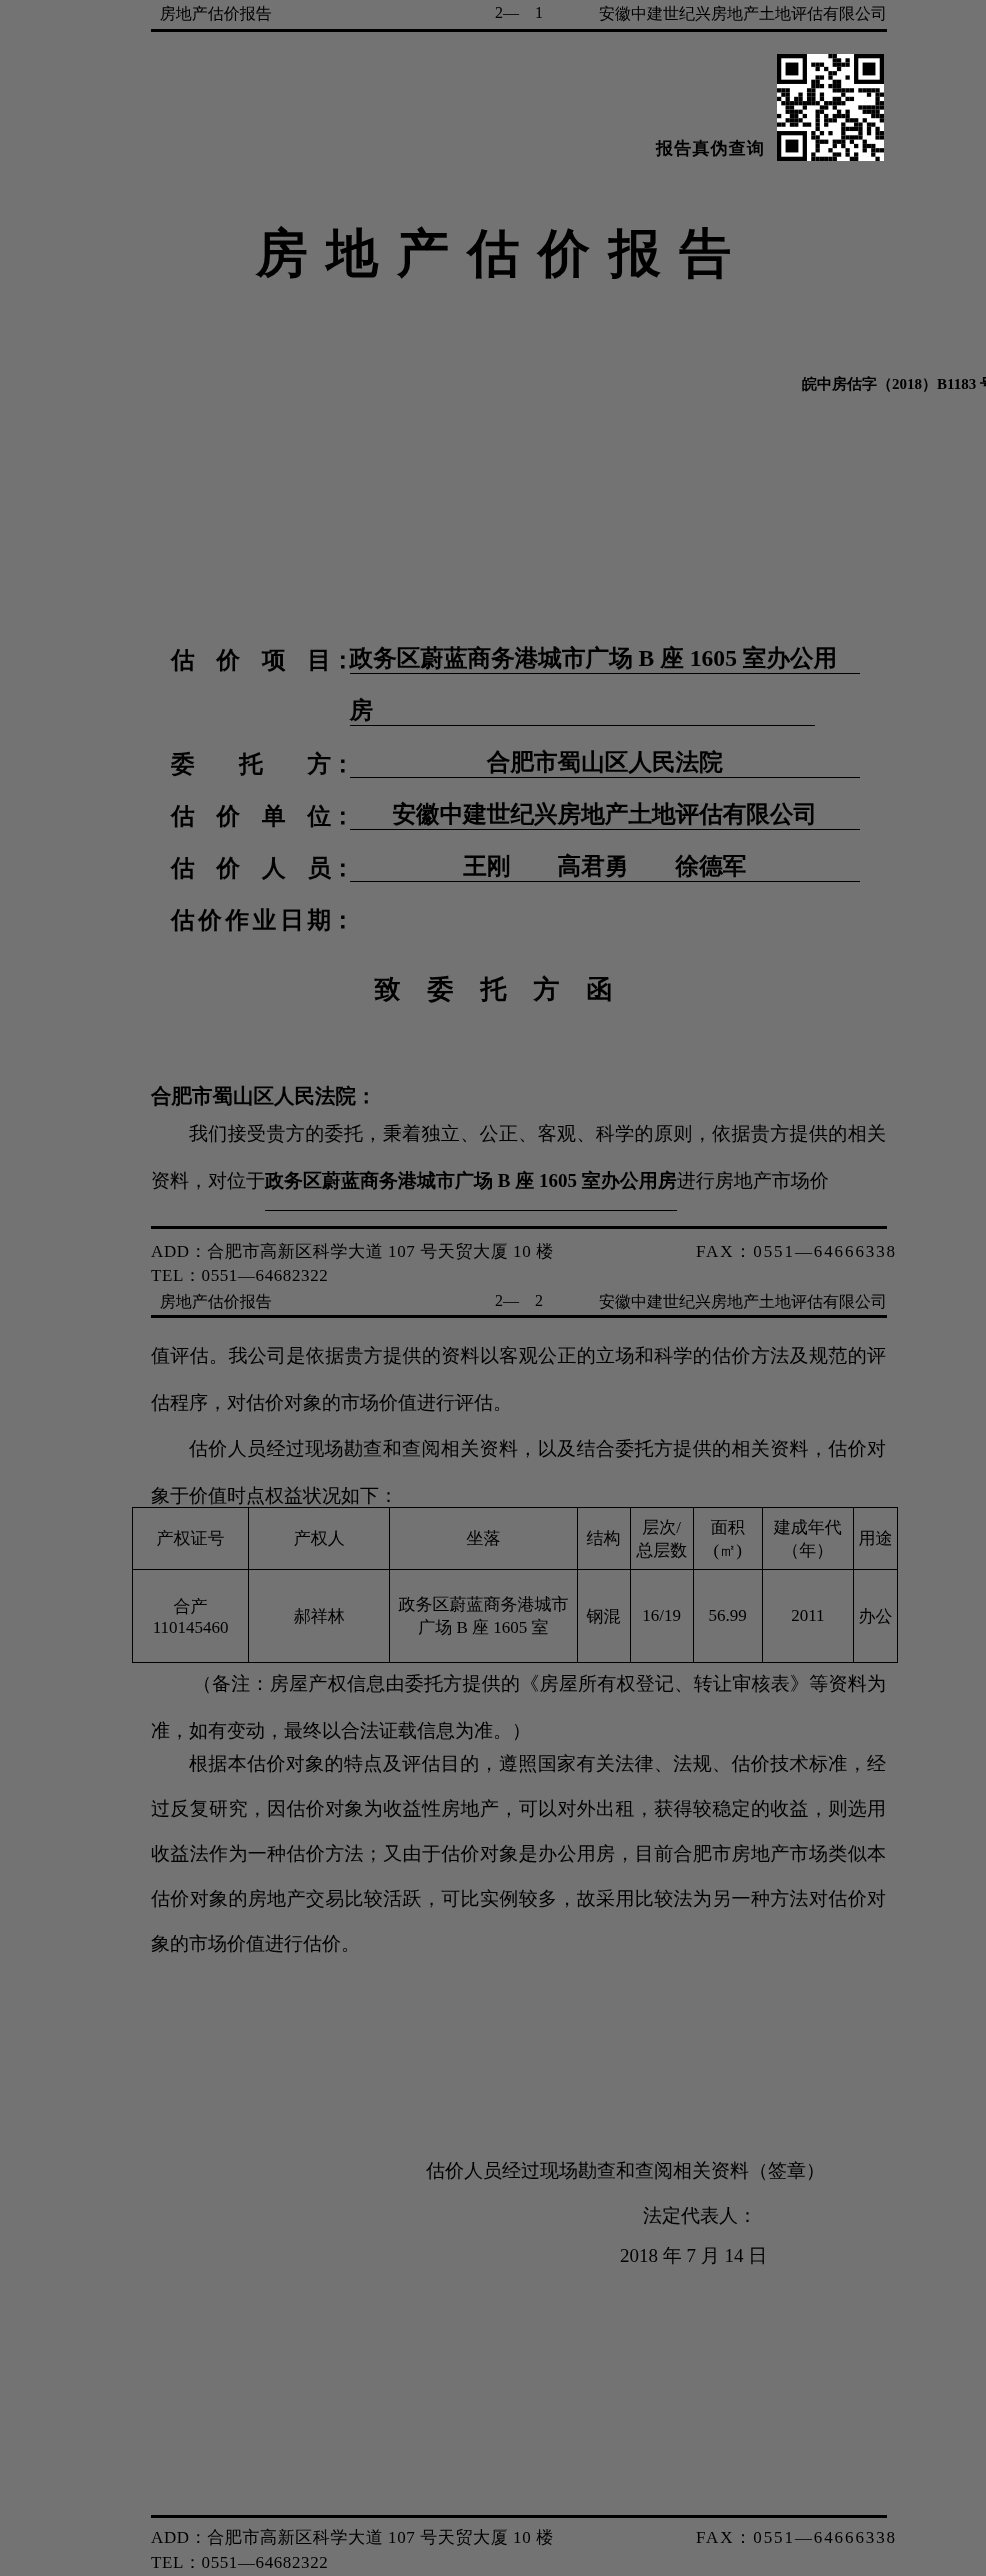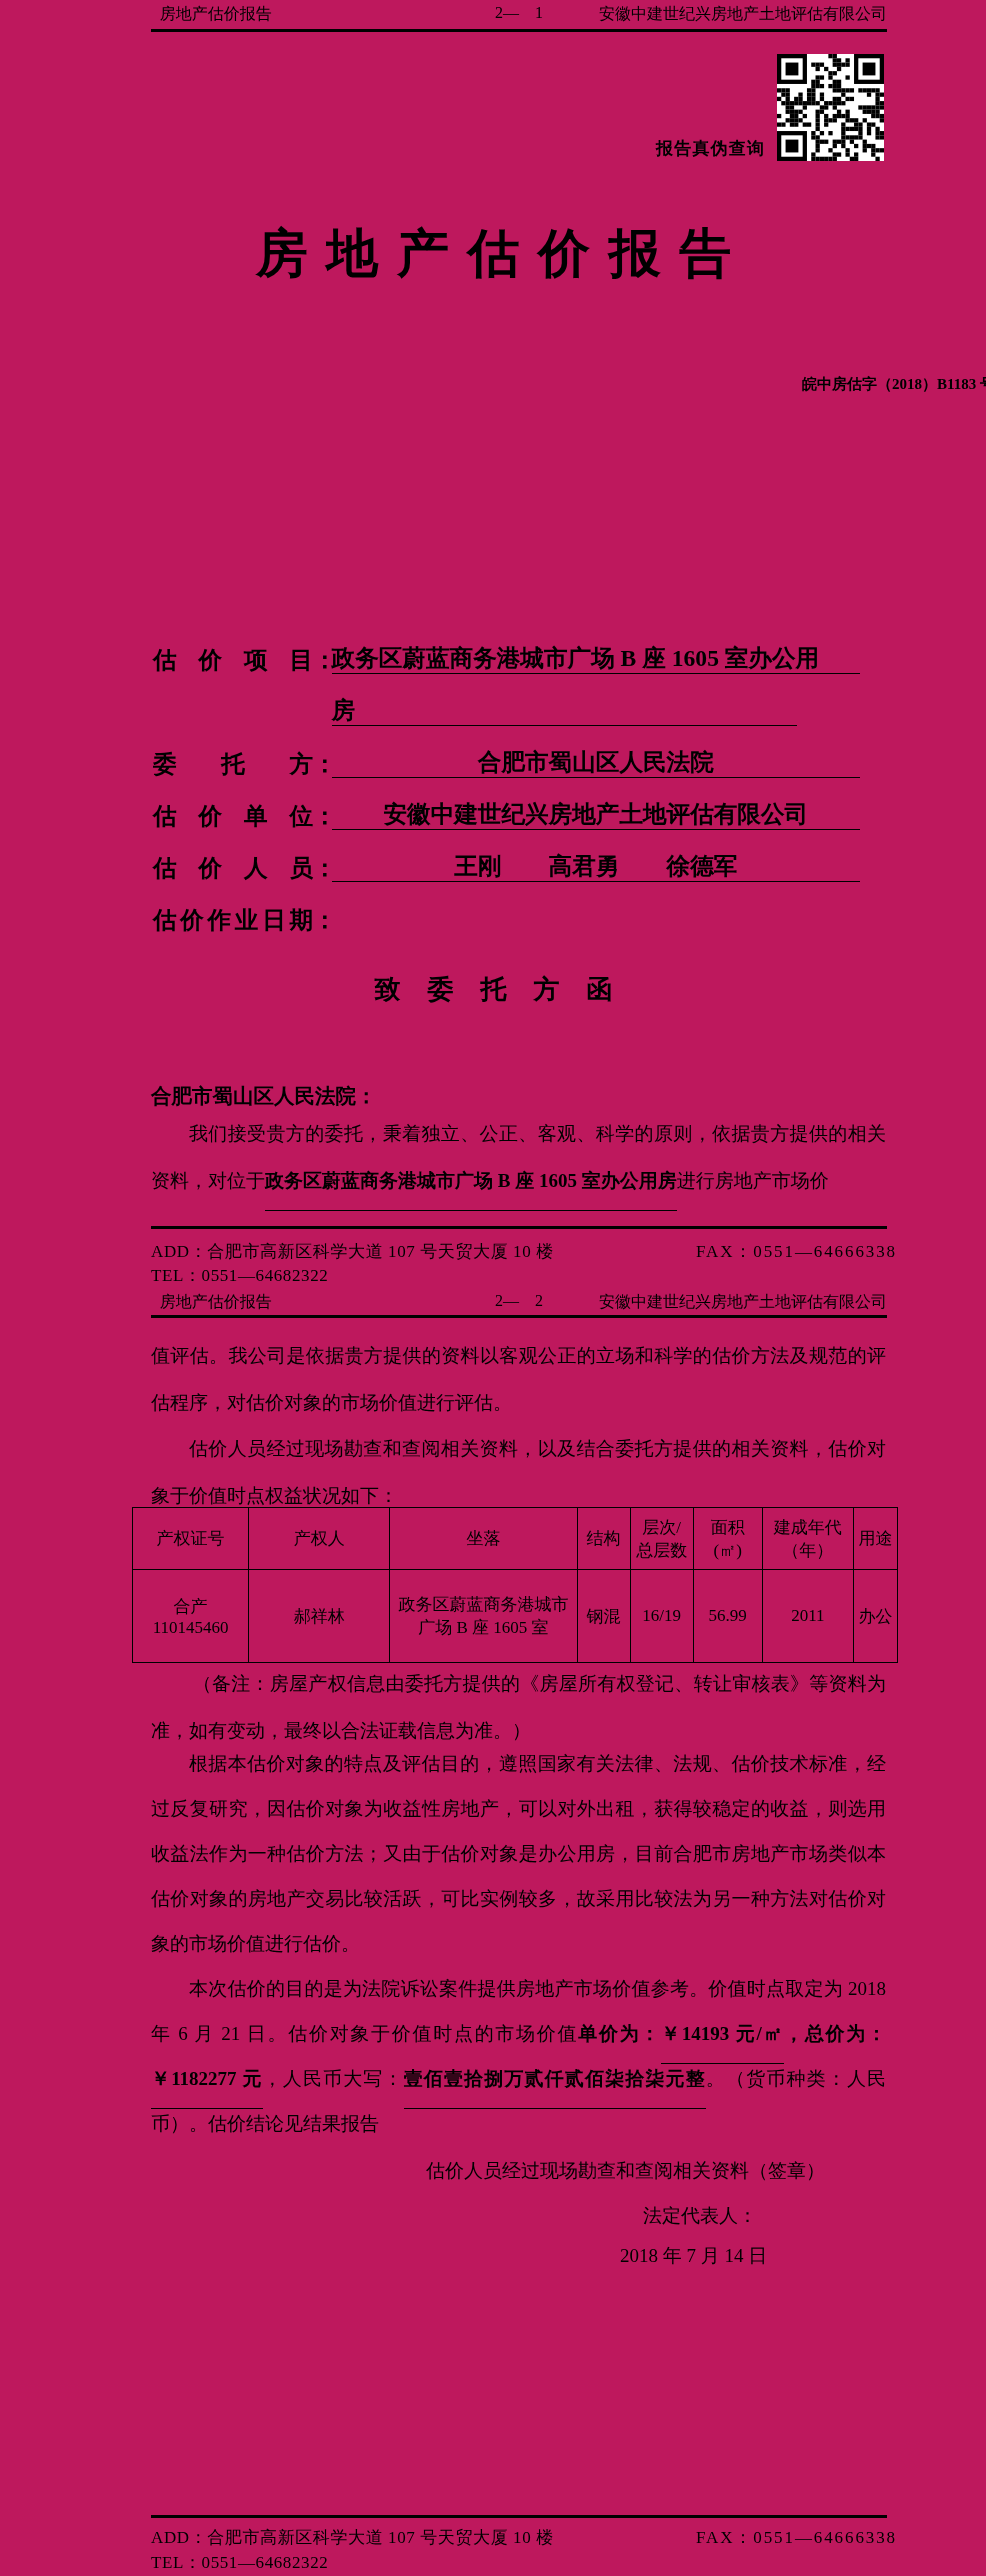--- a/index.html
+++ b/index.html
@@ -1,19 +1,19 @@
 <!DOCTYPE html>
 <html style="font-size:10px"><head>
 <meta charset="utf-8">
 <style>
   html,body{margin:0;padding:0;background:#e8e8e8;}
   .page{
     position:relative;
     width:987px;height:2576px;
-    background:#be185d;
+    background:#737373;
     font-family:"Liberation Serif","DejaVu Serif",serif;
     color:#000;
     overflow:hidden;
     margin:0 auto;
     text-decoration:underline;
   }
 
   
   .runhead{position:absolute;left:151px;width:736px;height:25px;font-size:16px;}
   .runhead .rh-left{position:absolute;left:8.7px;top:0;}
@@ -24,21 +24,21 @@
   
   .qr{position:absolute;left:777px;top:54px;width:107px;height:107px;}
   .qr-caption{position:absolute;left:656px;top:137px;font-size:17px;font-weight:bold;letter-spacing:1.2px;}
 
   .doc-title{position:absolute;top:219px;left:0;width:100%;text-align:center;
     font-size:52px;font-weight:bold;letter-spacing:18.6px;padding-left:18.6px;box-sizing:border-box;}
   .doc-no{position:absolute;top:375px;left:8px;width:100%;text-align:right;font-size:15px;font-weight:bold;}
 
   
   .fields{position:absolute;top:622px;left:153px;width:707px;}
-  .frow{display:flex;align-items:flex-end;height:52px;}
+  .frow{display:flex;align-items:flex-end;height:52px;margin-left:18px;}
   .flabel{width:160px;font-size:23.6px;font-weight:bold;text-align:justify;text-align-last:justify;line-height:1.1;}
   .fcolon{font-size:23.6px;font-weight:bold;line-height:1.1;width:18.6px;}
   .fval{flex:1;border-bottom:1.9px solid #000;font-size:23.6px;font-weight:bold;line-height:1.2;text-align:center;padding-bottom:1px;white-space:nowrap;}
   .fval.left{text-align:left;}
   .fval.short{flex:0 0 465px;}
   .fspacer{flex:1;border-bottom:none;}
 
   .letter-title{position:absolute;top:972px;left:0;width:100%;text-align:center;
     font-size:26px;font-weight:bold;letter-spacing:27px;padding-left:27px;box-sizing:border-box;}
   .salutation{position:absolute;top:1082px;left:151px;font-size:20.5px;font-weight:bold;}
@@ -400,23 +400,20 @@
         <td>2011</td>
         <td>办公</td>
       </tr>
     </tbody>
   </table>
 
   <div class="para indent25" style="top:1660px">（备注：房屋产权信息由委托方提供的《房屋所有权登记、转让审核表》等资料为准，如有变动，最终以合法证载信息为准。）</div>
 
   <div class="para indent lh73" style="top:1741px">根据本估价对象的特点及评估目的，遵照国家有关法律、法规、估价技术标准，经过反复研究，因估价对象为收益性房地产，可以对外出租，获得较稳定的收益，则选用收益法作为一种估价方法；又由于估价对象是办公用房，目前合肥市房地产市场类似本估价对象的房地产交易比较活跃，可比实例较多，故采用比较法为另一种方法对估价对象的市场价值进行估价。</div>
 
-  <div class="para indent lh73" style="top:1966px">
-    <span>本次估价的目的是为法院诉讼案件提供房地产市场价值参考。价值时点取定为 2018 年 6 月 21 日。估价对象于价值时点的市场价值</span><span class="b">单价为：</span><span class="bu">￥14193 元/㎡</span><span class="b">，总价为：</span><span class="bu">￥1182277 元</span><span>，人民币大写：</span><span class="bu">壹佰壹拾捌万贰仟贰佰柒拾柒元整</span><span>。（货币种类：人民币）。估价结论见结果报告</span>
-  </div>
 
   <div class="sign" style="top:2158px;left:426px">估价人员经过现场勘查和查阅相关资料（签章）</div>
   <div class="sign" style="top:2203px;left:643px">法定代表人：</div>
   <div class="sign" style="top:2243px;left:620px">2018 年 7 月 14 日</div>
 
   <div class="rule" style="top:2515px"></div>
   <div class="fline" style="top:2526px">
     <span>ADD：合肥市高新区科学大道 107 号天贸大厦 10 楼</span>
     <span class="fax">FAX：0551—64666338</span>
   </div>

